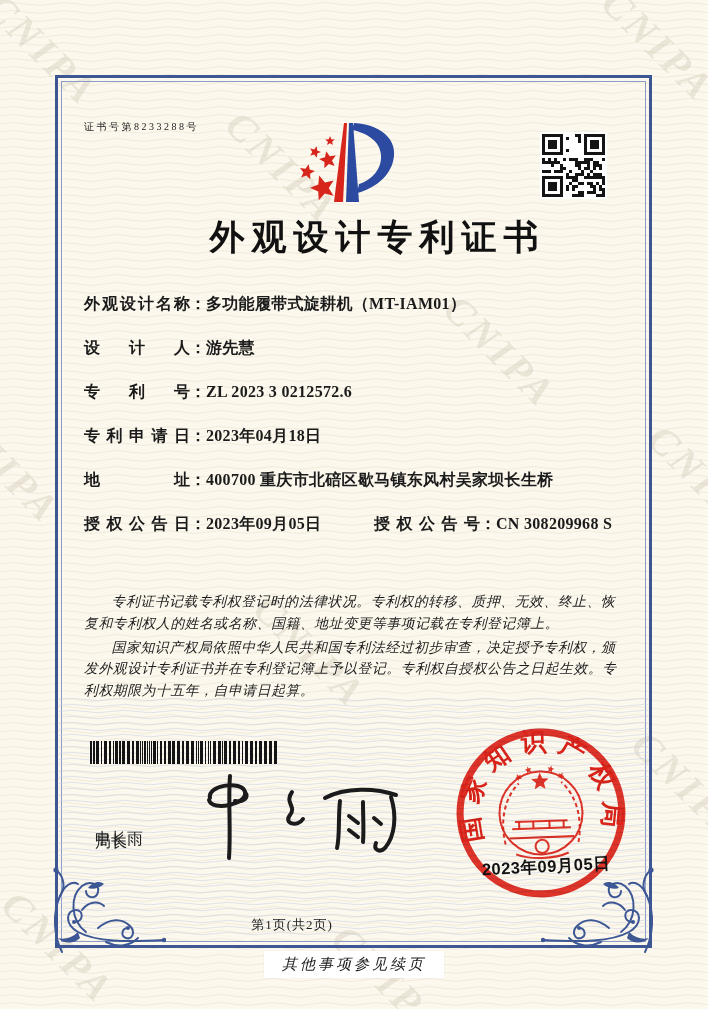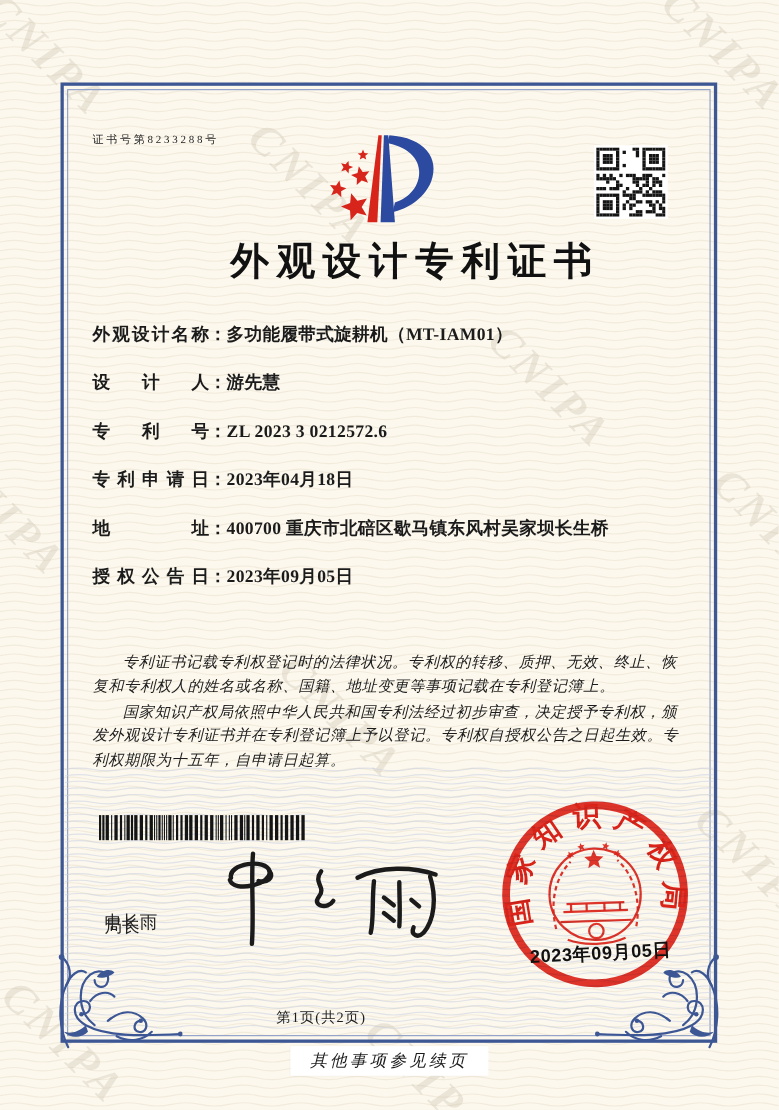--- a/index.html
+++ b/index.html
@@ -362,20 +362,23 @@
     <div class="frow">
       <span class="flabel">专利申请日</span><span class="fcolon">：</span><span class="fvalue">2023年04月18日</span>
     </div>
     <div class="frow">
       <span class="flabel">地址</span><span class="fcolon">：</span><span class="fvalue">400700 重庆市北碚区歇马镇东风村吴家坝长生桥</span>
     </div>
     <div class="frow double">
       <span class="fgroup1">
         <span class="flabel">授权公告日</span><span class="fcolon">：</span><span class="fvalue">2023年09月05日</span>
       </span>
+      <span>
+        <span class="flabel">授权公告号</span><span class="fcolon">：</span><span class="fvalue">CN 308209968 S</span>
+      </span>
     </div>
   </div>
 
   <div class="paras">
     <p>专利证书记载专利权登记时的法律状况。专利权的转移、质押、无效、终止、恢复和专利权人的姓名或名称、国籍、地址变更等事项记载在专利登记簿上。</p>
     <p>国家知识产权局依照中华人民共和国专利法经过初步审查，决定授予专利权，颁发外观设计专利证书并在专利登记簿上予以登记。专利权自授权公告之日起生效。专利权期限为十五年，自申请日起算。</p>
   </div>
 
   <svg id="barcode" class="barcode" width="192" height="23" viewBox="0 0 192 23">
       <rect x="0" y="0" width="2" height="23" fill="#141414"></rect>

